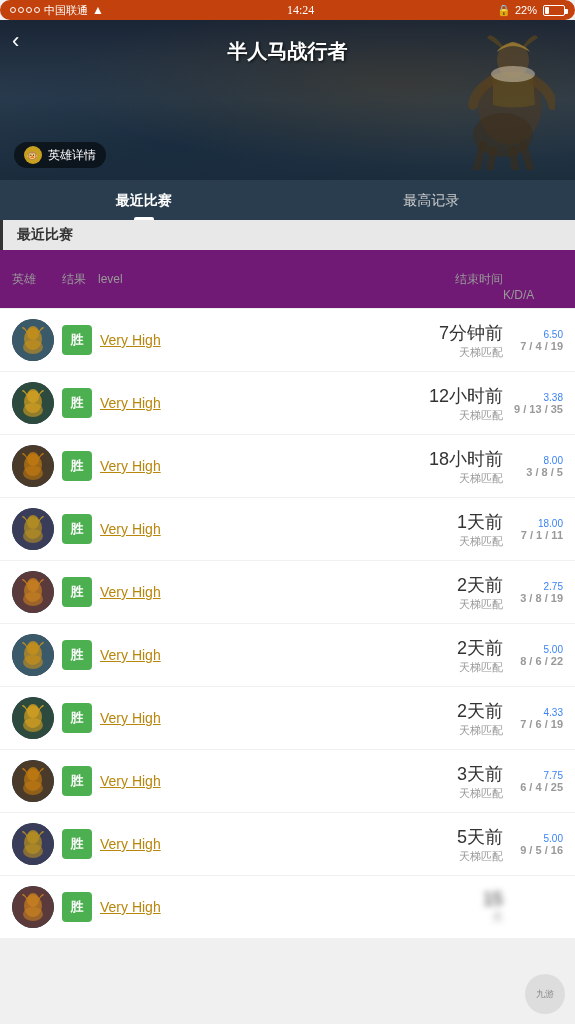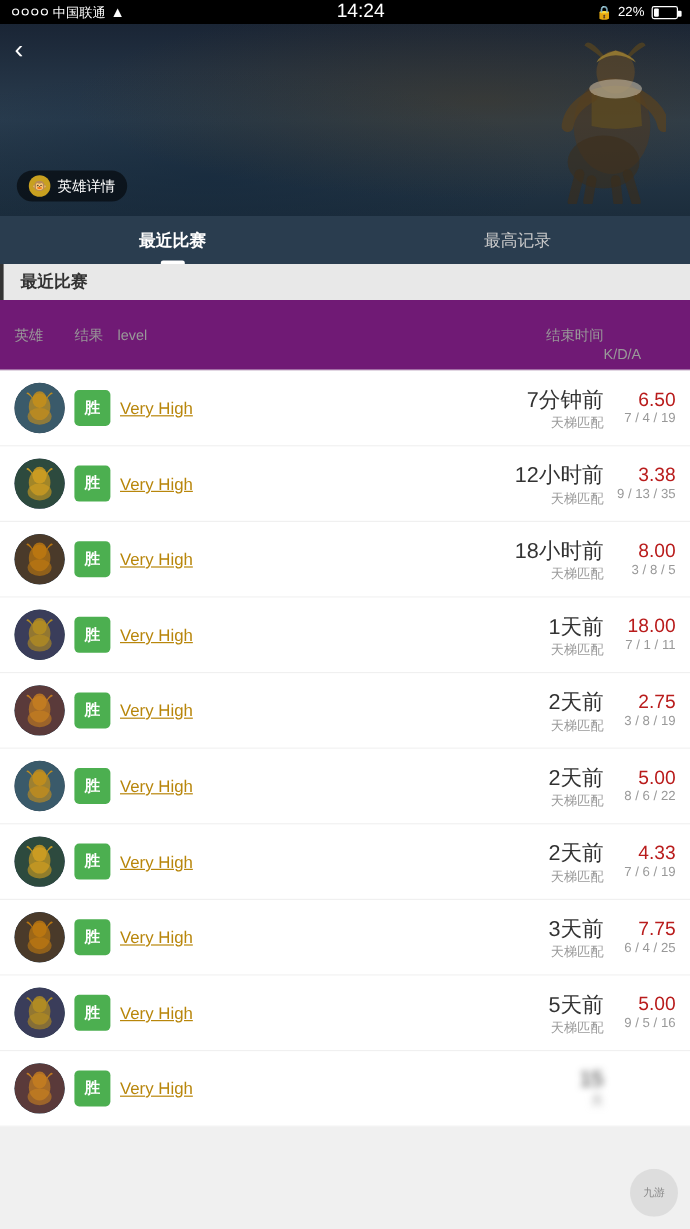--- a/index.html
+++ b/index.html
@@ -7,31 +7,32 @@
     body {
       width: 575px;
       min-height: 1024px;
       font-family: -apple-system, 'PingFang SC', 'Helvetica Neue', sans-serif;
       background: #f0f0f0;
       overflow-x: hidden;
     }
 
     
     .status-bar {
-      background: #000000;
+      background: #c2410c;
       color: #fff;
       height: 20px;
       display: flex;
       align-items: center;
       justify-content: space-between;
       padding: 0 10px;
       font-size: 11px;
+      border-radius: 10px;
     }
     .status-left { display: flex; align-items: center; gap: 4px; }
-    .status-center { font-weight: 500; font-size: 16px; }
+    .status-center { font-weight: 500; font-size: 12px; font-family: Liberation Serif, serif; }
     .status-right { display: flex; align-items: center; gap: 4px; font-size: 11px; }
     .signal-dots { display: flex; gap: 2px; align-items: center; }
     .dot { width: 6px; height: 6px; border-radius: 50%; background: #fff; }
     .dot.empty { background: transparent; border: 1px solid #fff; }
     .wifi-icon { font-size: 12px; }
     .battery-icon {
       display: inline-block;
       width: 22px; height: 11px;
       border: 1px solid #fff;
       border-radius: 2px;
@@ -232,27 +233,28 @@
       font-size: 11px;
       color: #999;
     }
 
     .match-kda-block {
       width: 60px;
       text-align: right;
       flex-shrink: 0;
     }
     .match-kda-ratio {
-      font-size: 16px;
-      color: #b91c1c;
+      font-size: 10px;
+      color: #3b82f6;
       font-weight: 500;
     }
     .match-kda-detail {
       font-size: 11px;
       color: #999;
+      font-weight: bold;
     }
 
     
     .blurred-right {
       filter: blur(3px);
     }
 
     
     .watermark {
       position: fixed;
@@ -315,20 +317,21 @@
       <ellipse cx="68" cy="105" rx="30" ry="22" fill="rgba(60,45,25,0.55)"></ellipse>
 
       <path d="M48 115 L42 138" stroke="rgba(60,45,25,0.6)" stroke-width="8" stroke-linecap="round"></path>
       <path d="M58 120 L55 138" stroke="rgba(60,45,25,0.6)" stroke-width="8" stroke-linecap="round"></path>
       <path d="M78 120 L80 138" stroke="rgba(60,45,25,0.6)" stroke-width="8" stroke-linecap="round"></path>
       <path d="M88 115 L95 138" stroke="rgba(60,45,25,0.6)" stroke-width="8" stroke-linecap="round"></path>
     </svg>
   </div>
 
   <div class="back-btn">‹</div>
+  <div class="hero-title">半人马战行者</div>
   <div class="hero-badge">
     <div class="hero-badge-icon">🐵</div>
     <span>英雄详情</span>
   </div>
 </div>
 
 <div class="tabs">
   <div class="tab active">
     <span>最近比赛</span>
   </div>

